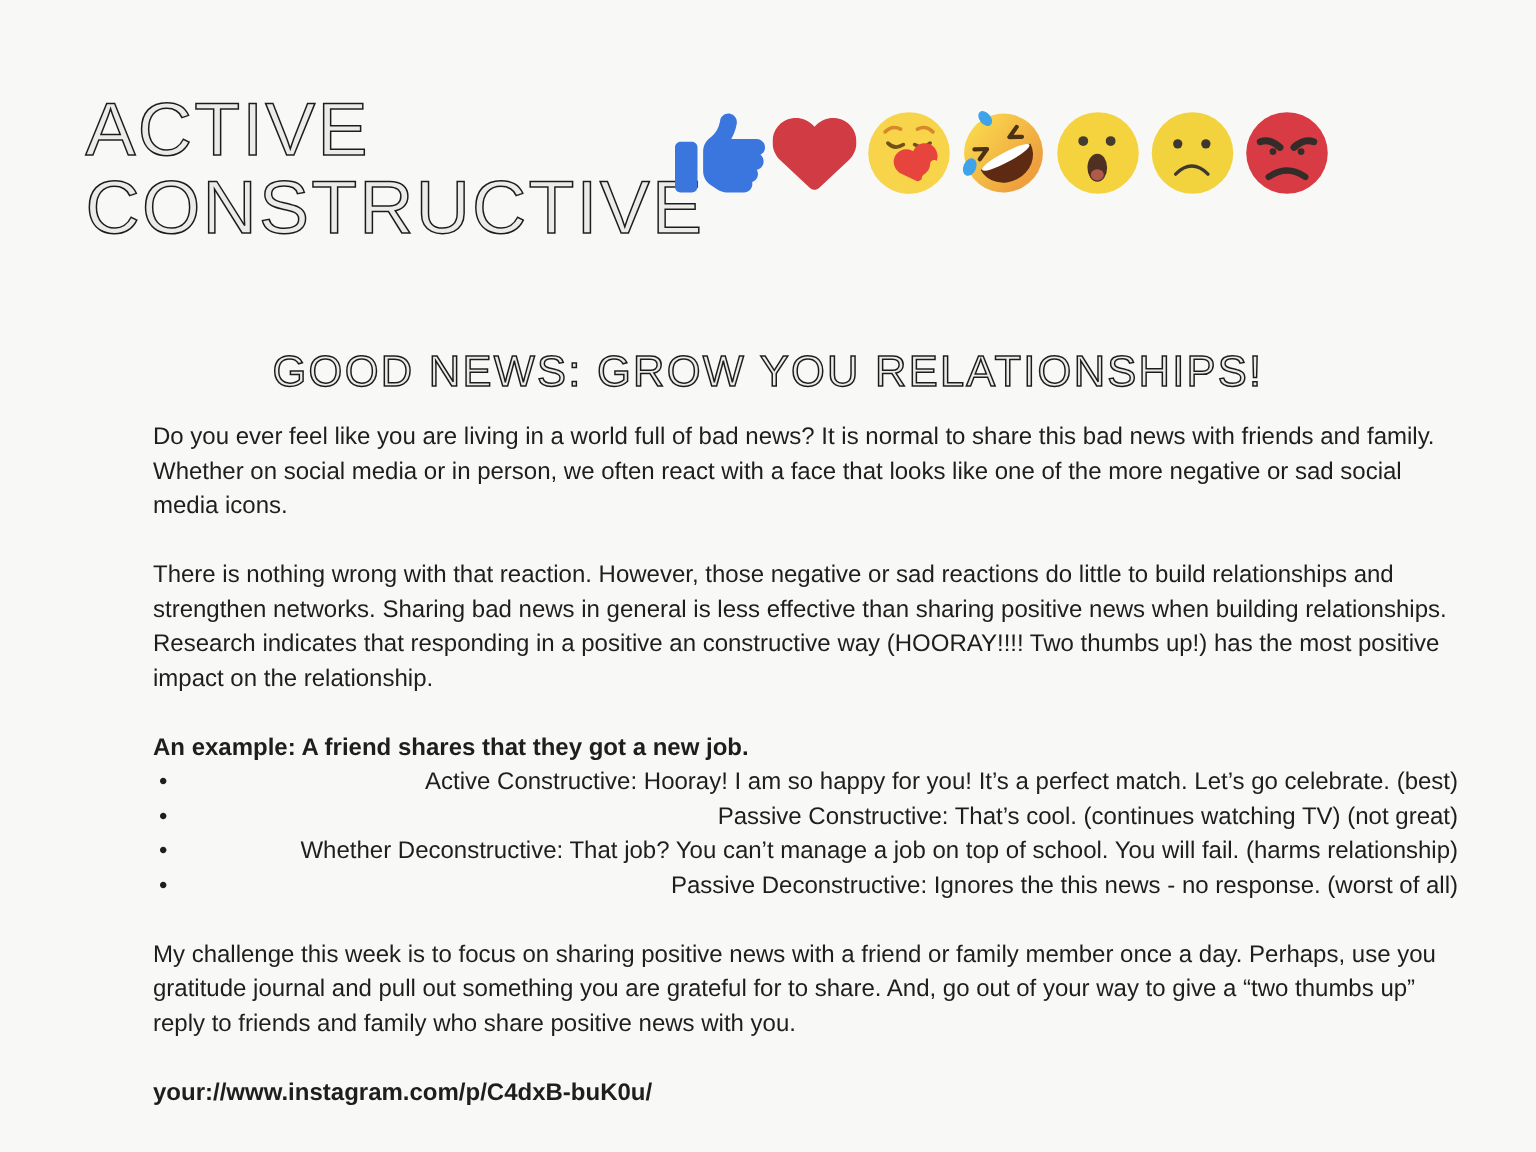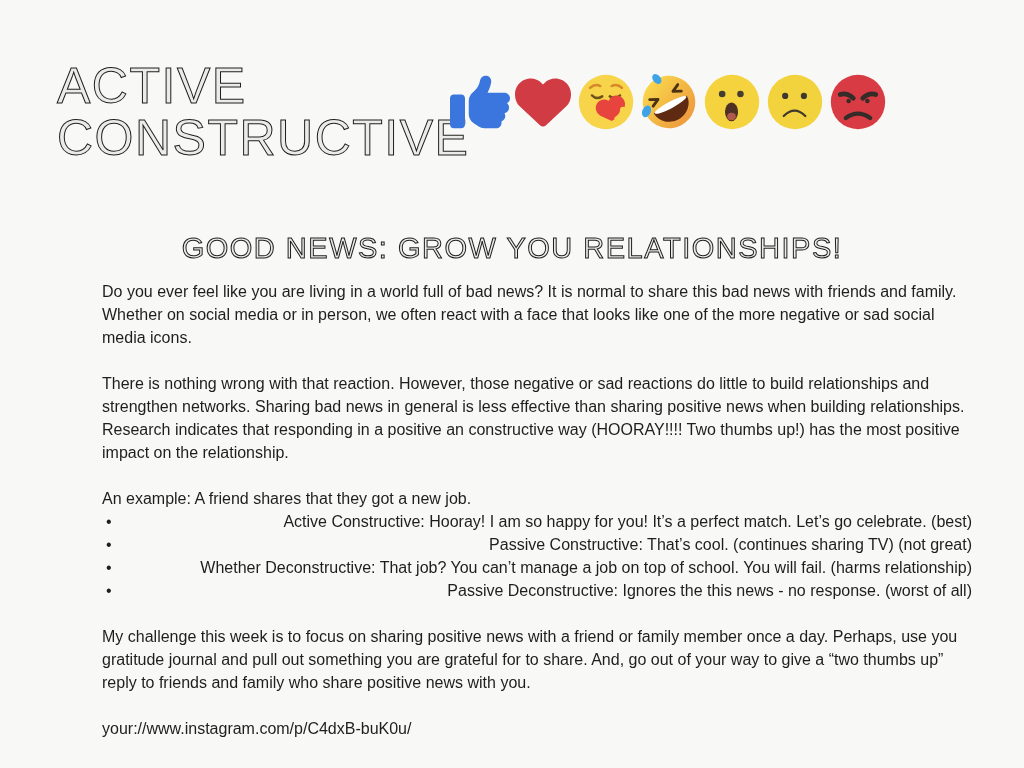--- a/index.html
+++ b/index.html
@@ -61,21 +61,21 @@
     position: absolute;
     left: 78px;
     top: 280px;
     width: 870px;
     font-size: 16px;
     line-height: 23px;
     color: #1e1e1e;
     margin-left: 24px;
   }
   .body-copy p { margin: 0 0 23px 0; }
-  .body-copy p.tight { margin-bottom: 0; }
+  .body-copy p.tight { margin-bottom: 0; font-weight: bold; }
   ul.example-list {
     list-style: none;
     margin: 0 0 23px 0;
     padding: 0 0 0 3px;
     text-align: right;
   }
   ul.example-list li {
     position: relative;
     padding-left: 14px;
     line-height: 23px;
@@ -180,21 +180,21 @@
   </div>
 
   <div class="subtitle display">GOOD NEWS: GROW YOU RELATIONSHIPS!</div>
 
   <div class="body-copy">
     <p>Do you ever feel like you are living in a world full of bad news? It is normal to share this bad news with friends and family. Whether on social media or in person, we often react with a face that looks like one of the more negative or sad social media icons.</p>
     <p>There is nothing wrong with that reaction. However, those negative or sad reactions do little to build relationships and strengthen networks. Sharing bad news in general is less effective than sharing positive news when building relationships. Research indicates that responding in a positive an constructive way (HOORAY!!!! Two thumbs up!) has the most positive impact on the relationship.</p>
     <p class="tight">An example: A friend shares that they got a new job.</p>
     <ul class="example-list">
       <li>Active Constructive: Hooray! I am so happy for you! It’s a perfect match. Let’s go celebrate. (best)</li>
-      <li>Passive Constructive: That’s cool. (continues sharing TV) (not great)</li>
+      <li>Passive Constructive: That’s cool. (continues watching TV) (not great)</li>
       <li>Whether Deconstructive: That job? You can’t manage a job on top of school. You will fail. (harms relationship)</li>
       <li>Passive Deconstructive: Ignores the this news - no response. (worst of all)</li>
     </ul>
     <p>My challenge this week is to focus on sharing positive news with a friend or family member once a day. Perhaps, use you gratitude journal and pull out something you are grateful for to share. And, go out of your way to give a “two thumbs up” reply to friends and family who share positive news with you.</p>
     <p class="tight">
       <span class="url-line">your://www.instagram.com/p/C4dxB-buK0u/</span>
     </p>
   </div>
 
 </div>

